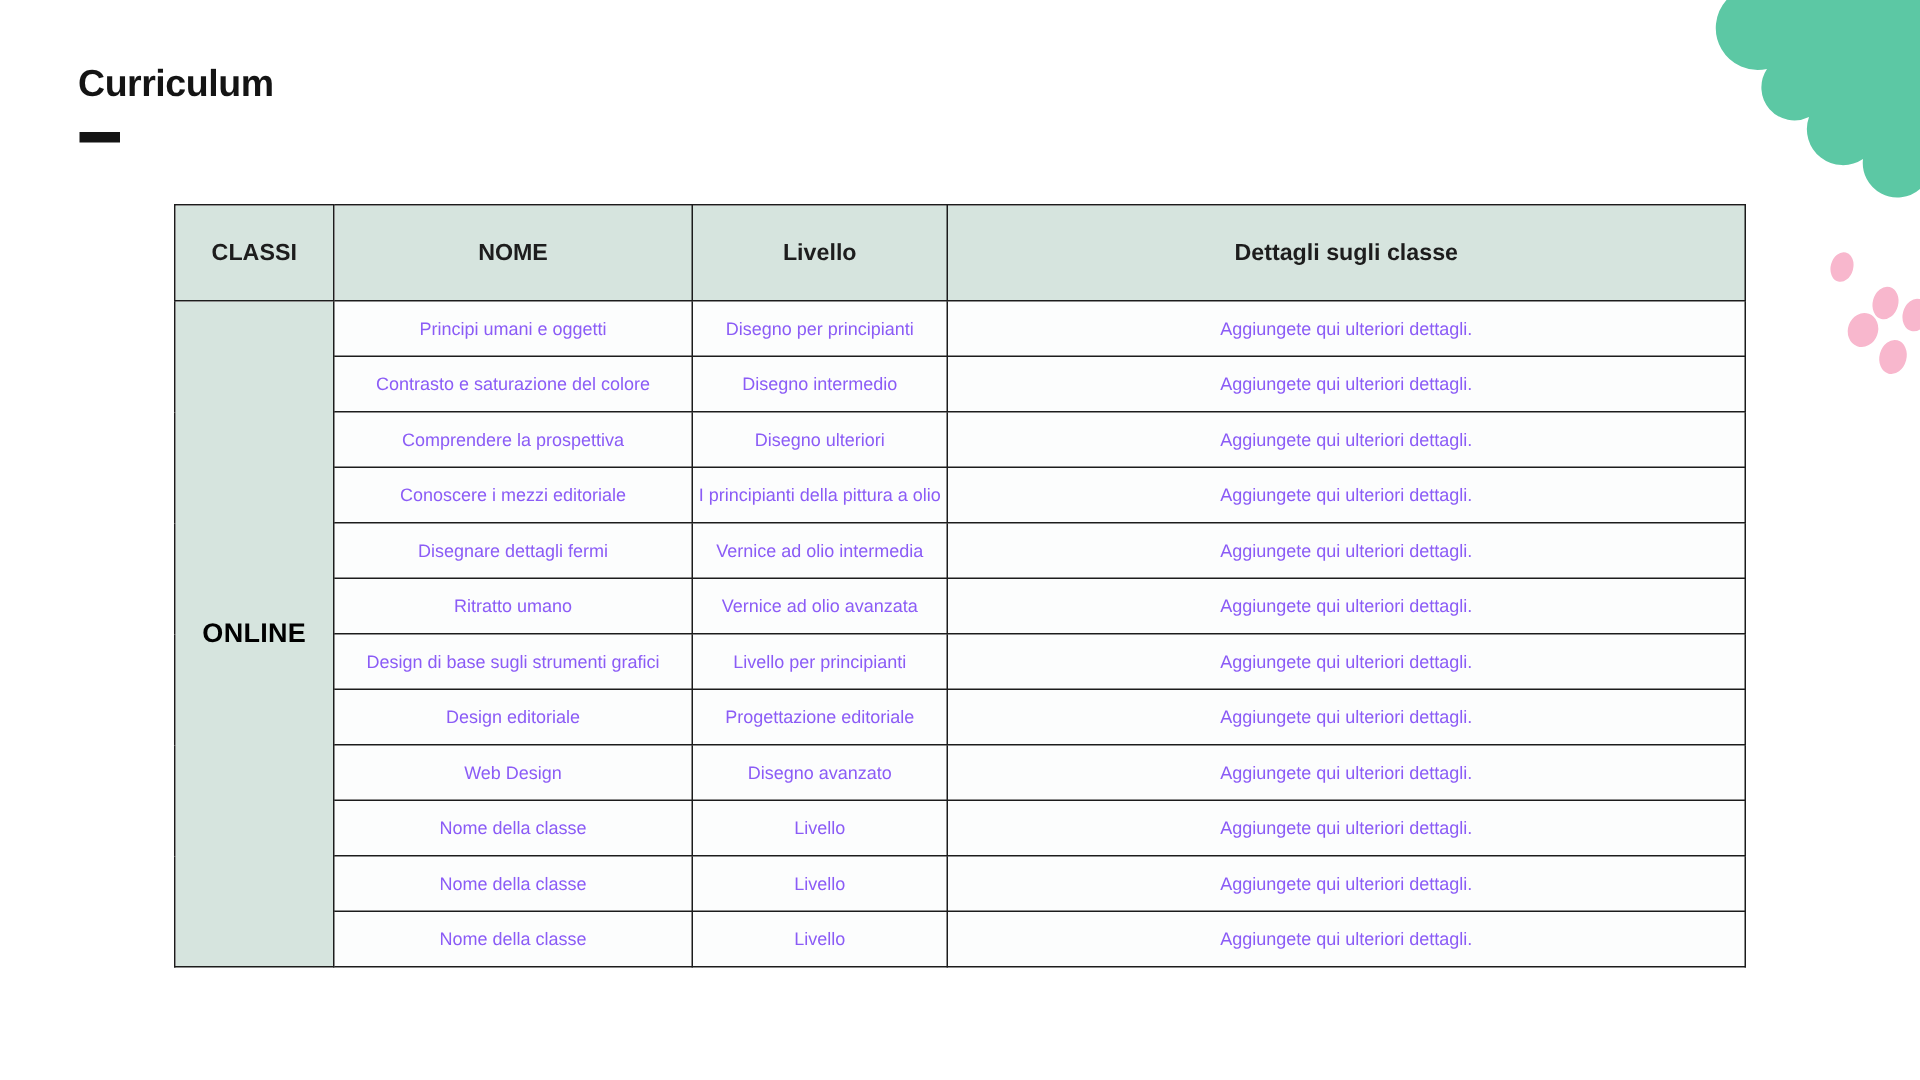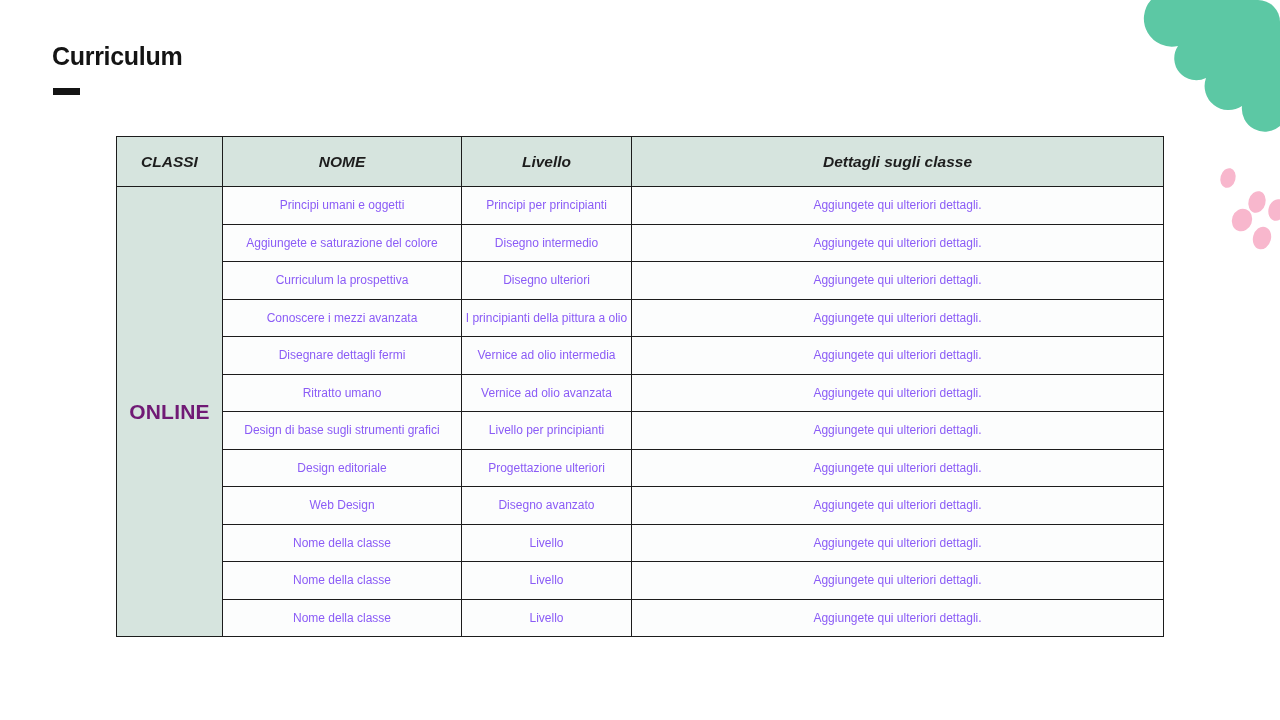--- a/index.html
+++ b/index.html
@@ -4,21 +4,20 @@
 <style>
   html, body { margin: 0; padding: 0; background: #ffffff; }
   .slide {
     position: relative;
     width: 1280px;
     height: 720px;
     background: #ffffff;
     overflow: hidden;
     font-family: "Liberation Sans", sans-serif;
     color: #161616;
-    border-radius: 22px;
   }
 
   
   .page-title {
     position: absolute;
     left: 52px;
     top: 42px;
     margin: 0;
     font-size: 25px;
     font-weight: 700;
@@ -50,40 +49,40 @@
   }
   table.curriculum th,
   table.curriculum td {
     border: 1px solid #1c1c1c;
     text-align: center;
     vertical-align: middle;
     padding: 0 3px;
     white-space: nowrap;
     overflow: hidden;
   }
-  table.curriculum thead tr { height: 50px; font-style: italic; }
+  table.curriculum thead tr { height: 64px; }
   table.curriculum tbody tr { height: 37px; }
   table.curriculum th {
     background: #d6e4de;
     font-size: 15.5px;
     font-weight: 600;
     color: #1d1d1d;
   }
   table.curriculum td {
     background: #fcfdfd;
     font-size: 12px;
     font-weight: 400;
     color: #8b5cf6;
   }
   table.curriculum td.group-cell {
     background: #d6e4de;
-    font-size: 21px;
+    font-size: 18px;
     font-weight: 700;
     letter-spacing: 0.2px;
-    color: #701a75;
+    color: #000000;
   }
 </style>
 </head>
 <body>
 
 <div class="slide">
 
   <svg class="blob-svg" viewBox="0 0 160 150" aria-hidden="true">
     <path d="M31,0 A28,28 0 0 0 58,46 A22,22 0 0 0 86,78 A24,24 0 0 0 122,106 A23,23 0 0 0 160,126 L160,0 Z" fill="#5cc8a4"></path>
   </svg>
@@ -111,56 +110,56 @@
         <th>CLASSI</th>
         <th>NOME</th>
         <th>Livello</th>
         <th>Dettagli sugli classe</th>
       </tr>
     </thead>
     <tbody>
       <tr>
         <td class="group-cell" rowspan="12">ONLINE</td>
         <td>Principi umani e oggetti</td>
-        <td>Principi per principianti</td>
+        <td>Disegno per principianti</td>
         <td>Aggiungete qui ulteriori dettagli.</td>
       </tr>
       <tr>
-        <td>Aggiungete e saturazione del colore</td>
+        <td>Contrasto e saturazione del colore</td>
         <td>Disegno intermedio</td>
         <td>Aggiungete qui ulteriori dettagli.</td>
       </tr>
       <tr>
-        <td>Curriculum la prospettiva</td>
+        <td>Comprendere la prospettiva</td>
         <td>Disegno ulteriori</td>
         <td>Aggiungete qui ulteriori dettagli.</td>
       </tr>
       <tr>
-        <td>Conoscere i mezzi avanzata</td>
+        <td>Conoscere i mezzi editoriale</td>
         <td>I principianti della pittura a olio</td>
         <td>Aggiungete qui ulteriori dettagli.</td>
       </tr>
       <tr>
         <td>Disegnare dettagli fermi</td>
         <td>Vernice ad olio intermedia</td>
         <td>Aggiungete qui ulteriori dettagli.</td>
       </tr>
       <tr>
         <td>Ritratto umano</td>
         <td>Vernice ad olio avanzata</td>
         <td>Aggiungete qui ulteriori dettagli.</td>
       </tr>
       <tr>
         <td>Design di base sugli strumenti grafici</td>
         <td>Livello per principianti</td>
         <td>Aggiungete qui ulteriori dettagli.</td>
       </tr>
       <tr>
         <td>Design editoriale</td>
-        <td>Progettazione ulteriori</td>
+        <td>Progettazione editoriale</td>
         <td>Aggiungete qui ulteriori dettagli.</td>
       </tr>
       <tr>
         <td>Web Design</td>
         <td>Disegno avanzato</td>
         <td>Aggiungete qui ulteriori dettagli.</td>
       </tr>
       <tr>
         <td>Nome della classe</td>
         <td>Livello</td>

